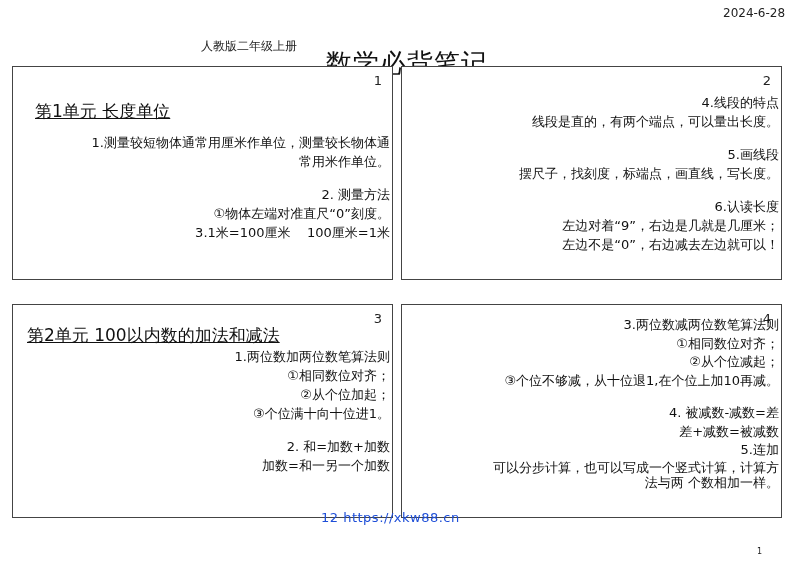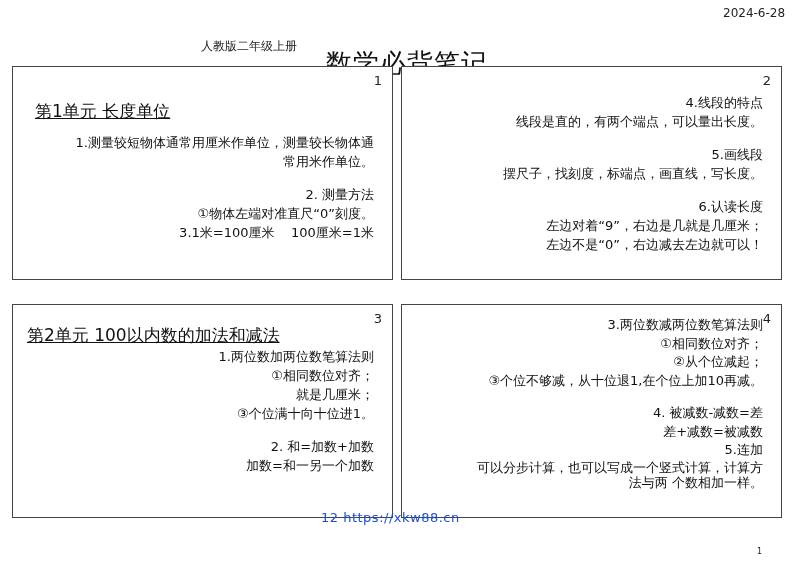--- a/index.html
+++ b/index.html
@@ -9,21 +9,21 @@
       font-family: "DejaVu Sans", "Liberation Sans", sans-serif;
     }
     .date { position: absolute; left: 723px; top: 6px; font-size: 12px; color: #222; }
     .subtitle { position: absolute; left: 186px; top: 38px; font-size: 12px; color: #222; margin-left: 15px; }
     .title { position: absolute; left: 326px; top: 22px; font-size: 26px; color: #111; letter-spacing: 1px; margin-top: 24px; }
     .card {
       position: absolute; box-sizing: border-box;
       border: 1.5px solid #444; background: #fff;
     }
     .card .num { position: absolute; right: 10px; top: 6px; font-size: 13px; color: #222; }
-    .card .body { position: absolute; left: 22px; right: 18px; font-size: 13px; line-height: 19px; color: #111; }
+    .card .body { position: absolute; left: 22px; right: 2px; font-size: 13px; line-height: 19px; color: #111; }
     .card .heading { font-size: 17px; text-decoration: underline; line-height: 24px; display: block; }
     .line { display: block; white-space: pre; text-align: right; }
     .gap { display: block; height: 10px; }
     .gap-lg { display: block; height: 14px; }
     .wm { position: absolute; left: 321px; top: 510px; font-size: 13px; color: #1d4ed8; letter-spacing: 0.5px; }
     .pageno { position: absolute; left: 757px; top: 547px; font-size: 8px; color: #222; }
   </style>
 </head>
 <body>
 
@@ -59,21 +59,21 @@
     <span class="line">左边不是“0”，右边减去左边就可以！</span>
   </div>
 </div>
 
 <div class="card" style="left:12px; top:304px; width:381px; height:214px;">
   <span class="num">3</span>
   <div class="body" style="left:14px; top:18px;">
     <span class="heading">第2单元 100以内数的加法和减法</span>
     <span class="line">1.两位数加两位数笔算法则</span>
     <span class="line">①相同数位对齐；</span>
-    <span class="line">就是几厘米；</span>
+    <span class="line">②从个位加起；</span>
     <span class="line">③个位满十向十位进1。</span>
     <span class="gap-lg"></span>
     <span class="line">2. 和=加数+加数</span>
     <span class="line">  加数=和一另一个加数</span>
   </div>
 </div>
 
 <div class="card" style="left:401px; top:304px; width:381px; height:214px;">
   <span class="num">4</span>
   <div class="body" style="left:18px; top:11px; line-height:18.5px;margin-left:13px;">

